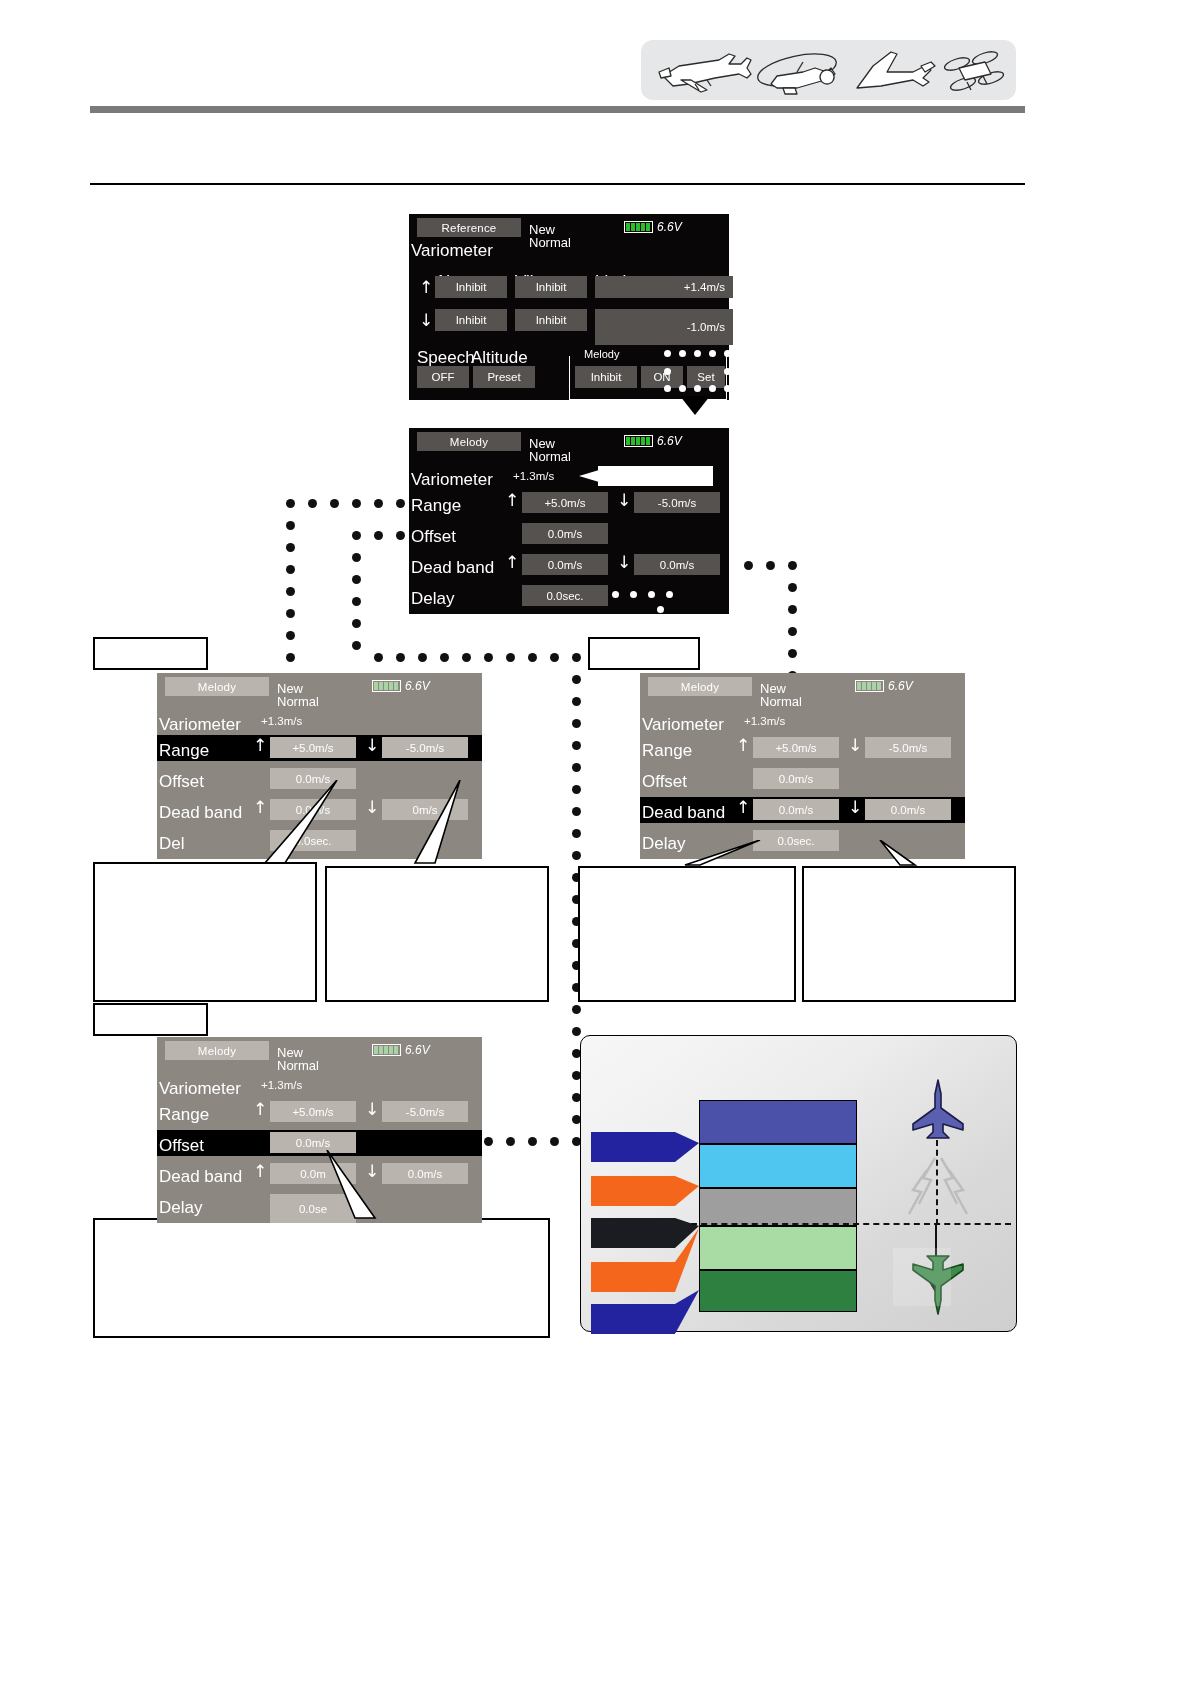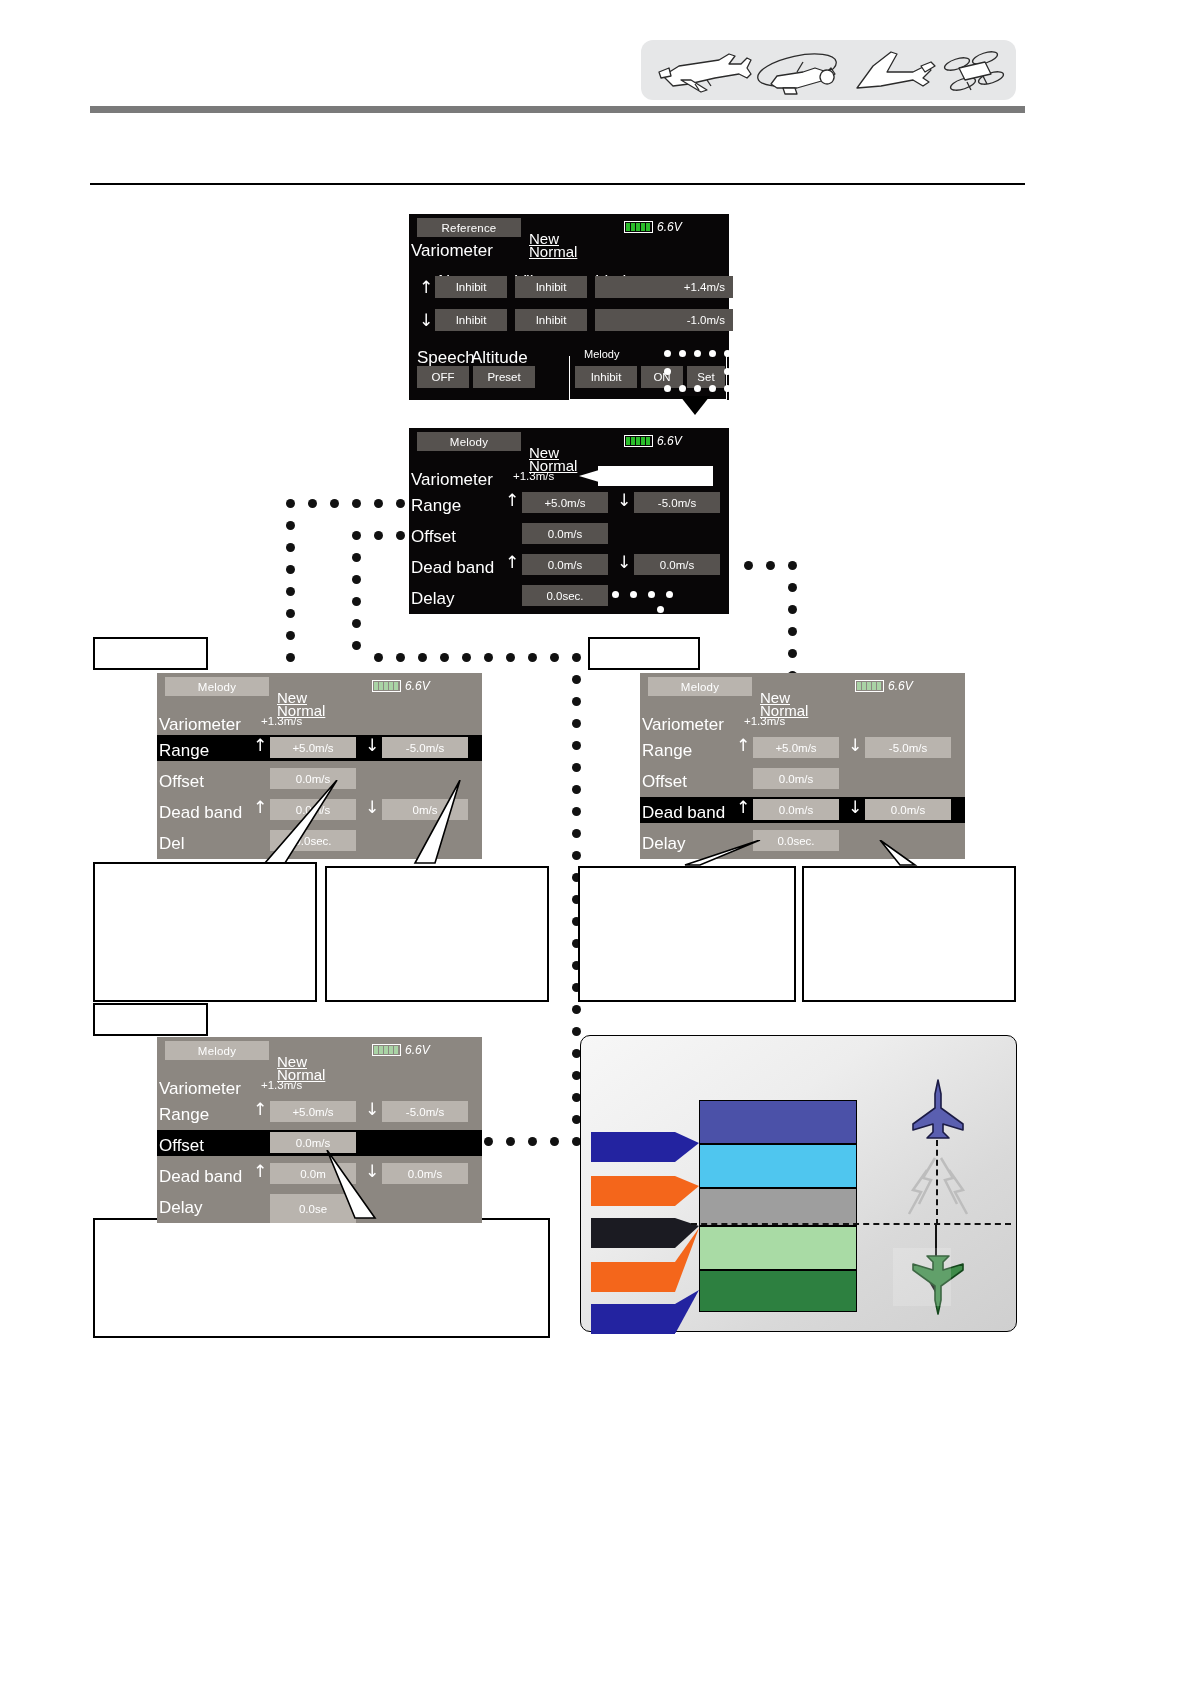--- a/index.html
+++ b/index.html
@@ -10,21 +10,21 @@
   .header-icons{position:absolute;left:641px;top:40px;width:375px;height:60px;background:#e6e7e8;border-radius:12px;}
   .hrule-thick{position:absolute;left:90px;top:106px;width:935px;height:7px;background:#7a7a7a;}
   .hrule-thin{position:absolute;left:90px;top:183px;width:935px;height:2px;background:#000;}
 
   
   .lcd{position:absolute;background:#080607;color:#ffffff;font-family:"Liberation Sans",sans-serif;}
   .lcd.gray{background:#8c8781;}
   .lcd .titlebar{position:absolute;left:0;top:0;width:100%;height:26px;}
   .lcd .tab{position:absolute;left:8px;top:4px;width:104px;height:19px;background:#56524f;display:flex;align-items:center;justify-content:center;font-size:11.5px;color:#ffffff;letter-spacing:.2px;}
   .lcd.gray .tab{background:#b9b4ae;color:#ffffff;}
-  .lcd .model{position:absolute;left:120px;top:19px;font-size:15px;line-height:12.5px;color:#fff;text-decoration:underline;}
+  .lcd .model{position:absolute;left:120px;top:10px;font-size:13px;line-height:12.5px;color:#fff;}
   .lcd .batt{position:absolute;display:flex;align-items:center;gap:4px;}
   .batt-body{width:29px;height:12px;border:1.5px solid #ffffff;box-sizing:border-box;display:flex;align-items:center;padding:1px;gap:1px;}
   .batt-body i{display:block;width:4px;height:8px;background:#2bbd2b;}
   .lcd.gray .batt-body i{background:#a9d3a5;}
   .batt-v{font-size:12px;font-style:italic;}
 
   .row-label{position:absolute;font-size:17px;color:#fff;}
   .fld{position:absolute;background:#56524f;color:#ffffff;font-size:11.5px;display:flex;align-items:center;justify-content:center;}
   .lcd.gray .fld{background:#b9b4ae;}
   .fld.right{justify-content:flex-end;padding-right:8px;}
@@ -123,21 +123,21 @@
     <div class="row-label" style="left:186px;top:58px;">Limit</div>
 
     <div class="arrow" style="left:10px;top:65px;">↑</div>
     <div class="fld" style="left:26px;top:62px;width:72px;height:22px;">Inhibit</div>
     <div class="fld" style="left:106px;top:62px;width:72px;height:22px;">Inhibit</div>
     <div class="fld right" style="left:186px;top:62px;width:130px;height:22px;">+1.4m/s</div>
 
     <div class="arrow" style="left:10px;top:98px;">↓</div>
     <div class="fld" style="left:26px;top:95px;width:72px;height:22px;">Inhibit</div>
     <div class="fld" style="left:106px;top:95px;width:72px;height:22px;">Inhibit</div>
-    <div class="fld right" style="left:186px;top:95px;width:130px;height:22px;text-align:right;">-1.0m/s</div>
+    <div class="fld right" style="left:186px;top:95px;width:130px;height:36px;text-align:right;">-1.0m/s</div>
 
     <div class="row-label" style="left:8px;top:134px;">Speech</div>
     <div class="row-label" style="left:62px;top:134px;">Altitude</div>
     <div class="fld" style="left:8px;top:152px;width:52px;height:22px;">OFF</div>
     <div class="fld" style="left:64px;top:152px;width:62px;height:22px;">Preset</div>
 
     <div class="grp" style="left:160px;top:142px;width:158px;height:44px;">
       <div class="grp-title">Melody</div>
     </div>
     <div class="fld" style="left:166px;top:152px;width:62px;height:22px;">Inhibit</div>

